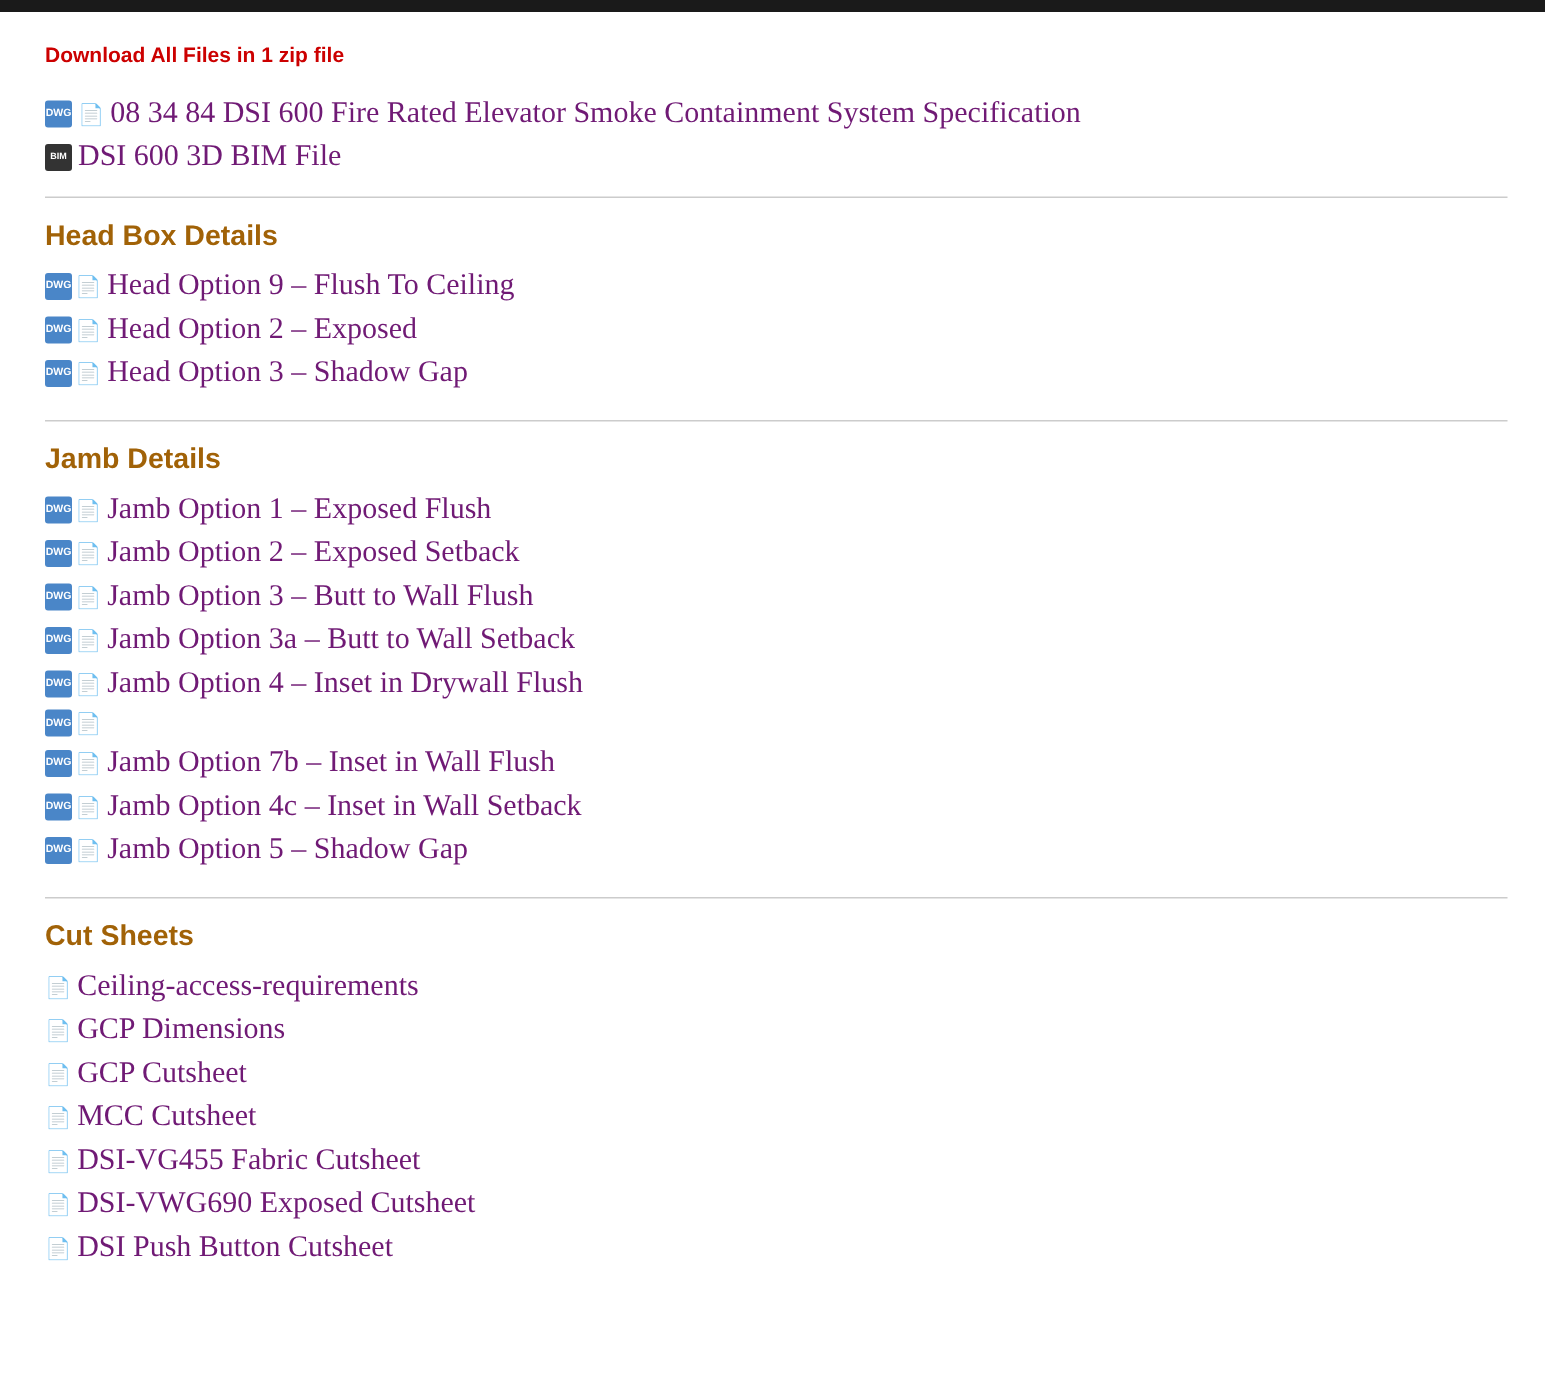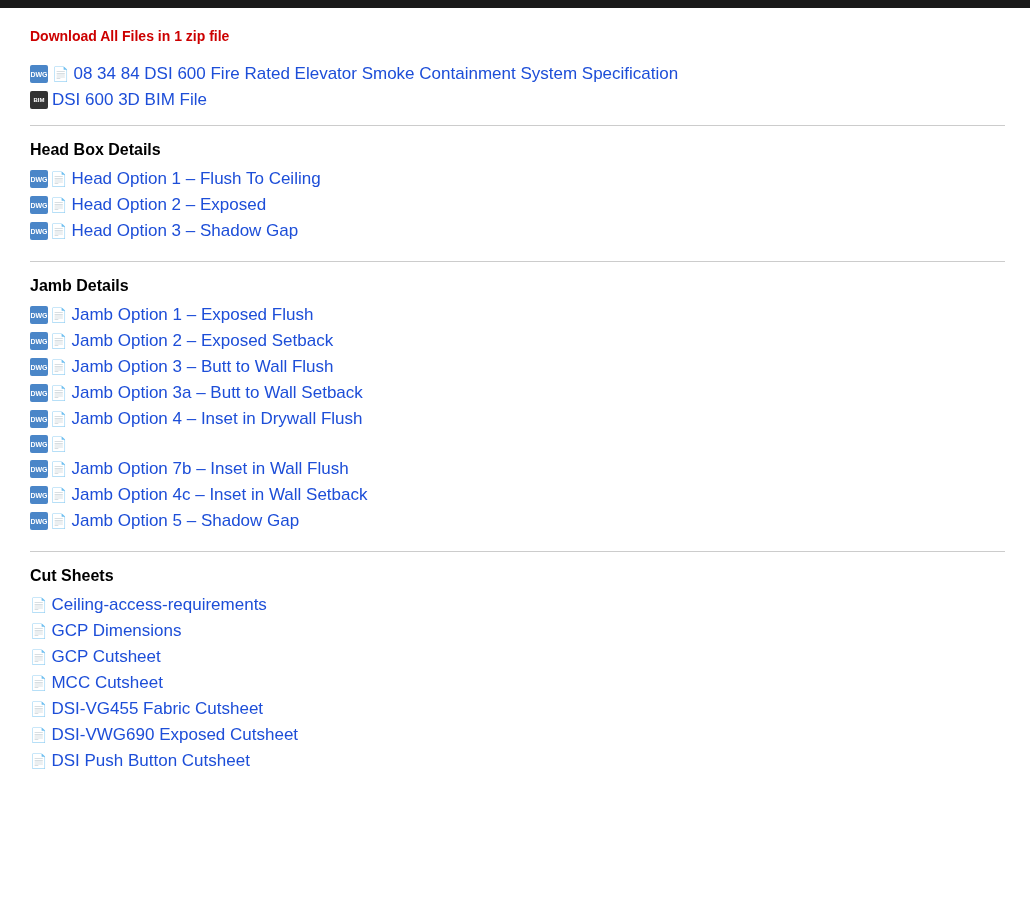--- a/index.html
+++ b/index.html
@@ -39,23 +39,23 @@
       margin-bottom: 20px;
     }
 
     .section-divider {
       border: none;
       border-top: 1px solid #ccc;
       margin: 15px 0;
     }
 
     .section-title {
-      font-size: 16px;
-      font-weight: bold;
-      color: #000000;
+      font-size: 19px;
+      font-weight: bold;
+      color: #a16207;
       margin-bottom: 10px;
     }
 
     .file-item {
       display: flex;
       align-items: center;
       margin-bottom: 6px;
     }
 
     .dwg-icon {
@@ -80,23 +80,24 @@
       height: 18px;
       background: #333;
       color: #fff;
       font-size: 6px;
       font-weight: bold;
       border-radius: 2px;
       margin-right: 4px;
     }
 
     .file-link {
-      color: #1d4ed8;
+      color: #701a75;
       text-decoration: none;
-      font-size: 17px;
+      font-size: 20px;
+      font-family: Liberation Serif, serif;
     }
 
     .spec-icon {
       display: inline-flex;
       align-items: center;
       justify-content: center;
       width: 18px;
       height: 18px;
       background: #4a86c8;
       color: #fff;
@@ -151,21 +152,21 @@
   <hr class="section-divider">
 
   <div class="section">
     <div class="section-title">Head Box Details</div>
 
     <div class="file-item">
       <span class="icon-pair">
         <span class="dwg-icon">DWG</span>
         <span class="pdf-red">📄</span>
       </span>
-      <a class="file-link" href="#">Head Option 1 – Flush To Ceiling</a>
+      <a class="file-link" href="#">Head Option 9 – Flush To Ceiling</a>
     </div>
 
     <div class="file-item">
       <span class="icon-pair">
         <span class="dwg-icon">DWG</span>
         <span class="pdf-red">📄</span>
       </span>
       <a class="file-link" href="#">Head Option 2 – Exposed</a>
     </div>
 

